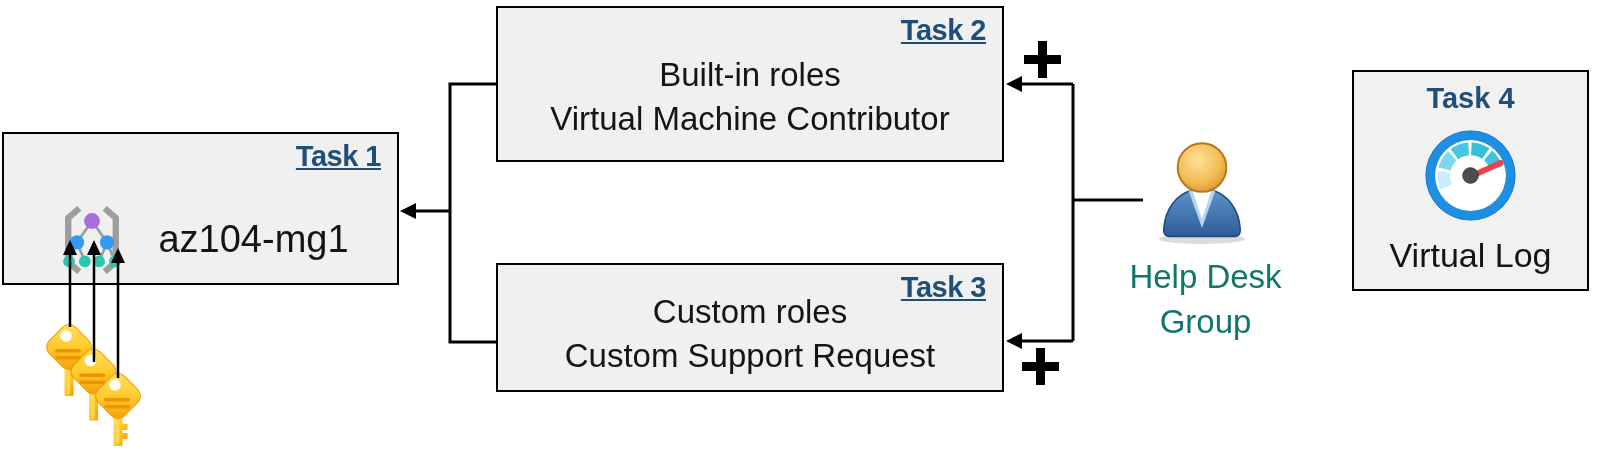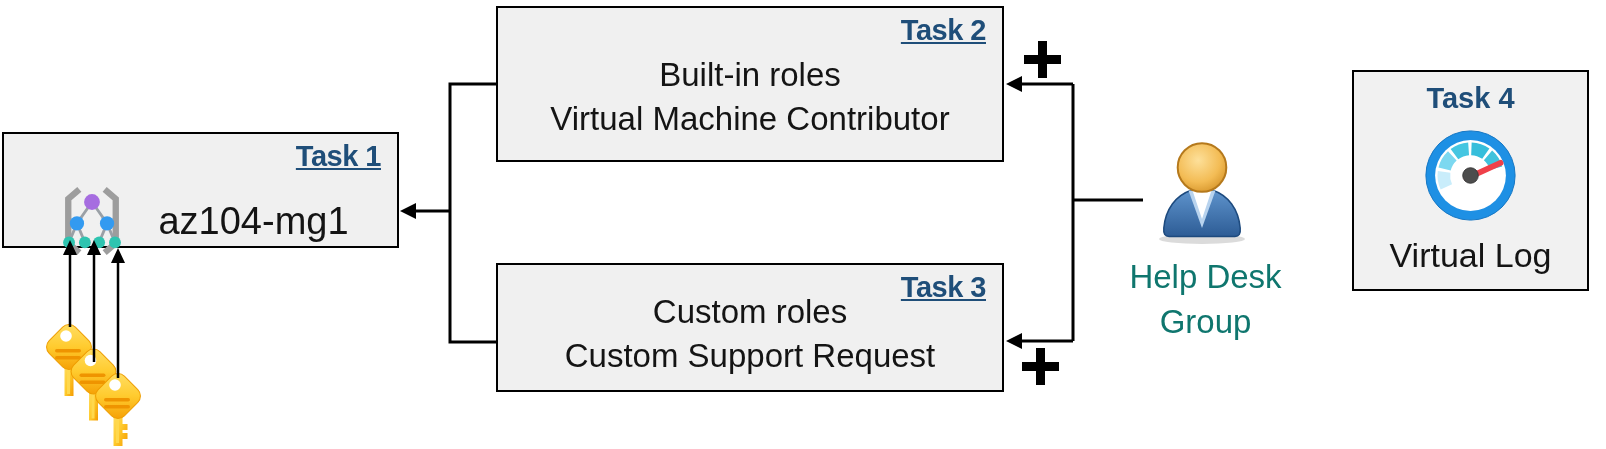--- a/index.html
+++ b/index.html
@@ -3,21 +3,21 @@
 <meta charset="utf-8">
 <style>
   html,body { margin:0; padding:0; background:#fff; }
   #canvas {
     position:relative; width:1606px; height:449px; background:#fff;
     font-family:"Liberation Sans", sans-serif; overflow:hidden;
   }
   .box {
     position:absolute; background:#f0f0f0; border:2.5px solid #000; box-sizing:border-box;
   }
-  #task1-box { left:2px;   top:132px; width:397px; height:116px; }
+  #task1-box { left:2px;   top:132px; width:397px; height:153px; }
   #task2-box { left:496px; top:6px;   width:508px; height:156px; }
   #task3-box { left:496px; top:263px; width:508px; height:129px; }
   #task4-box { left:1352px;top:70px;  width:237px; height:221px; border-width:2px; background:#f1f1f1; }
 
   .task-label {
     position:absolute; top:6px; right:16px;
     font-size:29px; font-weight:bold; color:#1f4e79; letter-spacing:-0.5px;text-decoration:underline;
   }
   .box-lines {
     position:absolute; left:0; right:0; top:0; bottom:0;

